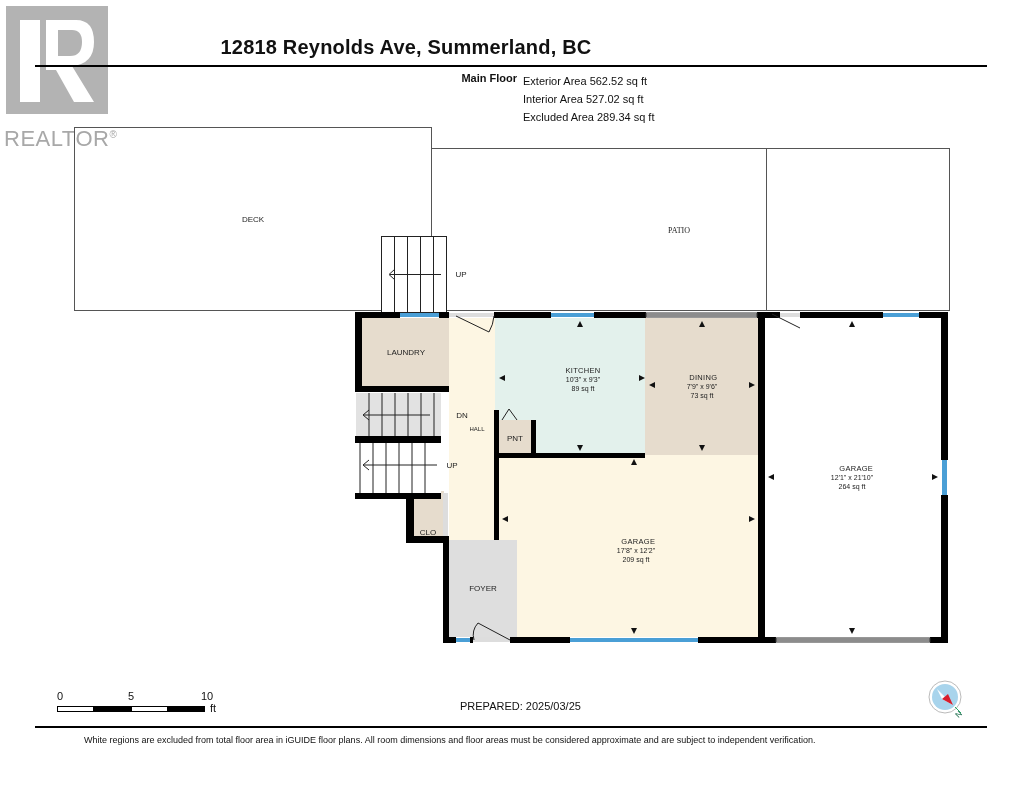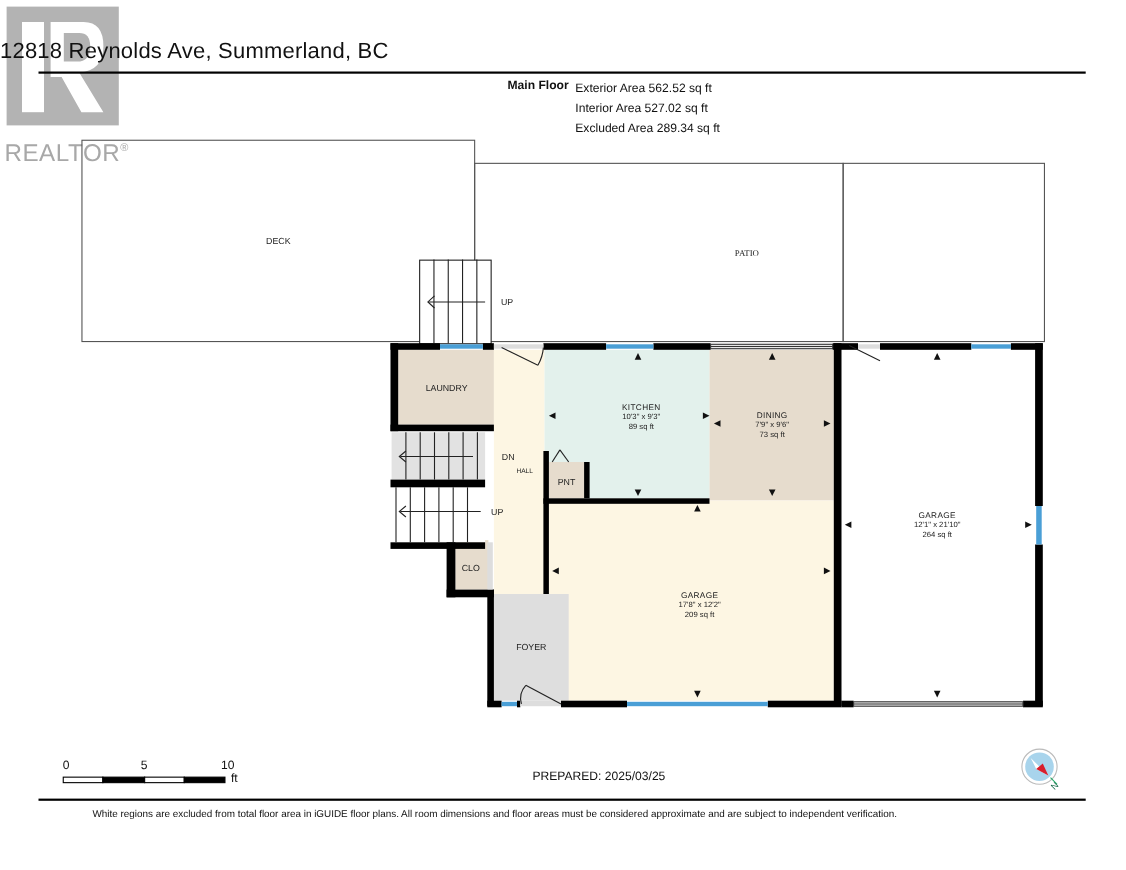--- a/index.html
+++ b/index.html
@@ -1,30 +1,30 @@
 <!DOCTYPE html>
 <html><head>
 <meta charset="utf-8">
 <style>
   html, body { margin:0; padding:0; background:#fff; }
   body { width:1024px; height:791px; position:relative; overflow:hidden; font-family:"Liberation Sans", sans-serif; color:#111; }
   .abs { position:absolute; }
-  .title { left:0; width:812px; top:36px; font-size:20px; font-weight:normal; letter-spacing:0.2px; }
+  .title { left:0; width:812px; top:36px; text-align:center; font-size:20px; font-weight:bold; letter-spacing:0.2px; }
   .hr-top { left:35px; width:952px; top:65px; height:2px; background:#000; }
   .area-label { left:447px; top:72px; font-size:11px; font-weight:bold; width:70px; text-align:right; }
   .area-lines { left:523px; top:72px; font-size:11px; line-height:18px; }
   .logo-box { left:6px; top:6px; width:102px; height:108px; background:#b3b3b3; }
   .logo-text { left:4px; top:126px; font-size:22px; color:#a8a8a8; letter-spacing:0.5px; }
   .logo-text sup { font-size:10px; }
   svg.plan { position:absolute; left:0; top:0; }
   .room-label { position:absolute; font-size:7px; text-align:center; line-height:9px; color:#222; transform:translateX(-50%); white-space:nowrap; }
-  .room-label .nm { font-size:7.5px; letter-spacing:0.3px; }
+  .room-label .nm { font-size:7.5px; letter-spacing:0.3px;text-align:right; }
   .small-label { position:absolute; font-size:8px; color:#222; transform:translateX(-50%); }
   .scale-nums span { position:absolute; font-size:11px; top:690px; }
-  .prepared { left:460px; top:700px; font-size:11px;margin-left:24px; }
+  .prepared { left:460px; top:700px; font-size:11px; }
   .hr-bottom { left:35px; width:952px; top:726px; height:2px; background:#000; }
   .disclaimer { left:40px; top:735px; font-size:9px;margin-left:44px; }
 </style>
 </head>
 <body>
 
 <div class="abs logo-box">
   <svg width="102" height="108" viewBox="0 0 102 108">
     <rect x="14" y="14" width="20" height="82" fill="#fff"></rect>
     <path d="M40 14 H70 Q88 14 88 36 Q88 58 66 60 L88 96 H68 L50 64 H40 Z" fill="#fff"></path>
@@ -193,21 +193,21 @@
 </svg>
 
 <div class="small-label" style="left:253px; top:215px;">DECK</div>
 <div class="small-label" style="left:679px; top:226px;font-family:Liberation Serif, serif;">PATIO</div>
 <div class="small-label" style="left:461px; top:270px;">UP</div>
 <div class="small-label" style="left:406px; top:348px;">LAUNDRY</div>
 <div class="small-label" style="left:462px; top:411px;">DN</div>
 <div class="small-label" style="left:477px; top:426px; font-size:6px;">HALL</div>
 <div class="small-label" style="left:452px; top:461px;">UP</div>
 <div class="small-label" style="left:515px; top:434px;">PNT</div>
-<div class="small-label" style="left:428px; top:512px;">CLO</div>
+<div class="small-label" style="left:428px; top:528px;">CLO</div>
 <div class="small-label" style="left:483px; top:584px;">FOYER</div>
 
 <div class="room-label" style="left:583px; top:366px;">
   <div class="nm">KITCHEN</div>
   <div>10'3" x 9'3"</div>
   <div>89 sq ft</div>
 </div>
 <div class="room-label" style="left:702px; top:373px;">
   <div class="nm">DINING</div>
   <div>7'9" x 9'6"</div>

